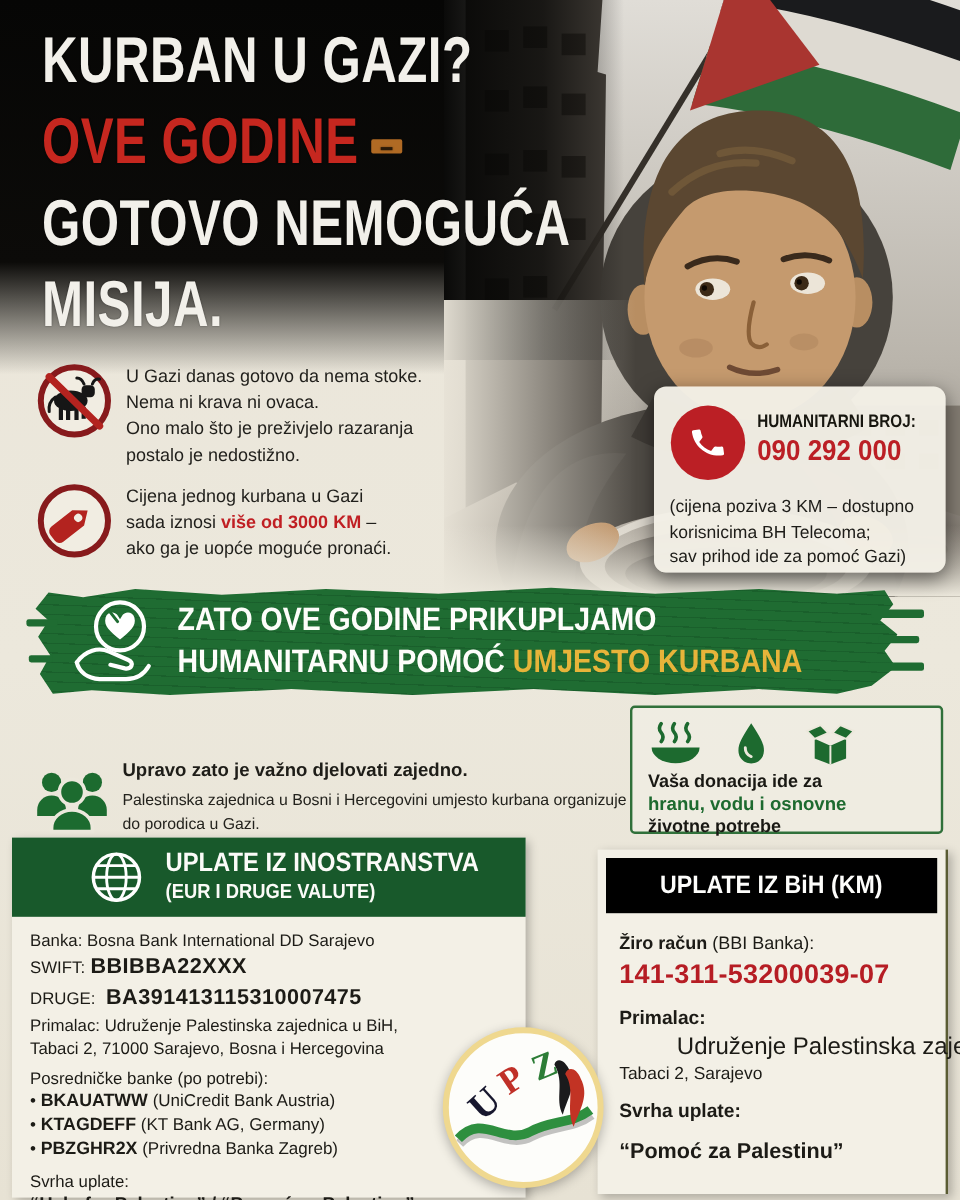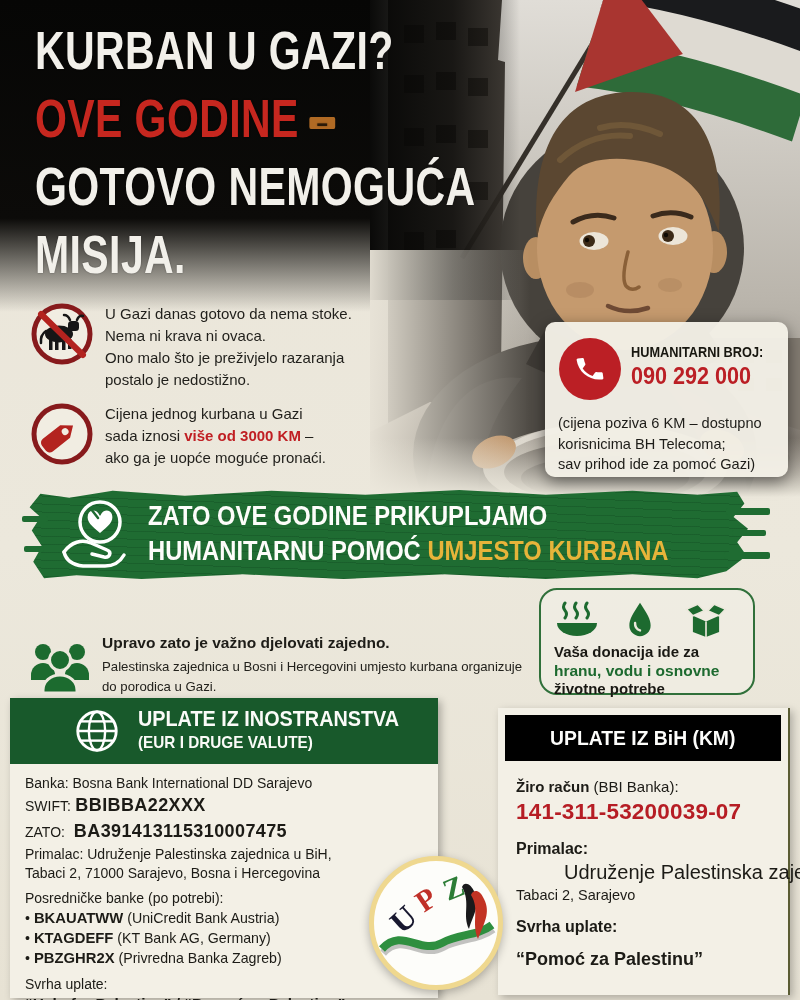--- a/index.html
+++ b/index.html
@@ -44,22 +44,22 @@
   .bl{font-weight:bold;font-size:27px;line-height:35px;color:#fdfdfa;white-space:nowrap;
       transform:scaleX(.88);transform-origin:0 50%;letter-spacing:0;}
   .bl .yellow{color:#e7b43a;}
   
   .together{position:absolute;left:30px;top:594px;z-index:4;display:flex;margin-top:40px;}
   .together .icon{width:60px;height:56px;flex:0 0 60px;margin-top:6px;}
   .ttext{margin-left:12px;}
   .tlead{font-size:15.5px;font-weight:bold;color:#1e1d18;margin-bottom:5px;}
   .tline{font-size:13.2px;line-height:19.5px;color:#23221d;}
   
-  .donate{position:absolute;left:539px;top:588px;width:216px;height:107px;z-index:5;
-    border:2.5px solid #30703a;border-radius:18px;background:rgba(243,240,231,.55);box-sizing:border-box;}
+  .donate{position:absolute;left:525px;top:588px;width:261px;height:107px;z-index:5;
+    border:2.5px solid #30703a;border-radius:4px;background:rgba(243,240,231,.55);box-sizing:border-box;}
   .donate-icons{display:flex;align-items:flex-end;gap:26px;padding:9px 0 0 13px;height:38px;}
   .donate-text{padding:6px 0 0 13px;font-weight:bold;font-size:15px;line-height:18.5px;color:#191813;}
   .donate-text .green{color:#1d6a2f;font-size:15.5px;}
   
   .intl{position:absolute;left:10px;top:698px;width:428px;height:300px;background:#f3f0e6;
     box-shadow:3px 3px 8px rgba(0,0,0,.28);z-index:4;}
   .intl-head{height:66px;background:#18592b;position:relative;}
   .intl-head .g-icon{position:absolute;left:62px;top:8px;width:50px;height:50px;}
   .intl-title{position:absolute;left:128px;top:8px;font-weight:bold;font-size:22px;color:#fbfbf8;
      white-space:nowrap;transform:scaleX(.9);transform-origin:0 50%;}
@@ -249,21 +249,21 @@
 
   <div class="hotline">
     <div class="hot-circle">
       <svg width="32" height="32" viewBox="0 0 24 24">
         <path transform="rotate(-8 12 12)" fill="#ffffff" d="M6.62 10.79c1.44 2.83 3.76 5.14 6.59 6.59l2.2-2.2c.27-.27.67-.36 1.02-.24 1.12.37 2.33.57 3.57.57.55 0 1 .45 1 1V20c0 .55-.45 1-1 1-9.39 0-17-7.61-17-17 0-.55.45-1 1-1h3.5c.55 0 1 .45 1 1 0 1.25.2 2.45.57 3.57.11.35.03.74-.25 1.02l-2.2 2.2z"></path>
       </svg>
     </div>
     <div class="hot-label">HUMANITARNI BROJ:</div>
     <div class="hot-number">090 292 000</div>
     <div class="hot-note">
-      <div>(cijena poziva 6 KM – dostupno</div>
+      <div>(cijena poziva 3 KM – dostupno</div>
       <div>korisnicima BH Telecoma;</div>
       <div>sav prihod ide za pomoć Gazi)</div>
     </div>
   </div>
 
   <div class="banner">
     <div class="banner-bg"></div>
     <div class="streak" style="left:700px;top:22px;width:44px;height:7px;"></div>
     <div class="streak" style="left:706px;top:44px;width:34px;height:6px;"></div>
     <div class="streak" style="left:698px;top:66px;width:46px;height:7px;"></div>
@@ -336,21 +336,21 @@
         <line x1="6" y1="26" x2="46" y2="26" stroke="#ffffff" stroke-width="2.5"></line>
         <line x1="9.5" y1="16" x2="42.5" y2="16" stroke="#ffffff" stroke-width="2.5"></line>
         <line x1="9.5" y1="36" x2="42.5" y2="36" stroke="#ffffff" stroke-width="2.5"></line>
       </svg>
       <div class="intl-title">UPLATE IZ INOSTRANSTVA</div>
       <div class="intl-sub">(EUR I DRUGE VALUTE)</div>
     </div>
     <div class="intl-body">
       <div class="row lbl" style="line-height:20px;"><span>Banka:</span> <span>Bosna Bank International DD Sarajevo</span></div>
       <div class="row" style="line-height:25px;"><span class="lbl">SWIFT:</span> <span class="val-big">BBIBBA22XXX</span></div>
-      <div class="row" style="line-height:25px;"><span class="lbl">ZATO:</span>&nbsp; <span class="val-big">BA391413115310007475</span></div>
+      <div class="row" style="line-height:25px;"><span class="lbl">DRUGE:</span>&nbsp; <span class="val-big">BA391413115310007475</span></div>
       <div class="row lbl" style="line-height:19px;"><span>Primalac:</span> <span>Udruženje Palestinska zajednica u BiH,</span></div>
       <div class="row lbl" style="line-height:19px;"><span>Tabaci 2, 71000 Sarajevo, Bosna i Hercegovina</span></div>
       <div class="row lbl" style="line-height:19px;margin-top:6px;">Posredničke banke (po potrebi):</div>
       <div class="bullet">• <span class="code">BKAUATWW</span> <span>(UniCredit Bank Austria)</span></div>
       <div class="bullet">• <span class="code">KTAGDEFF</span> <span>(KT Bank AG, Germany)</span></div>
       <div class="bullet">• <span class="code">PBZGHR2X</span> <span>(Privredna Banka Zagreb)</span></div>
       <div class="row lbl" style="line-height:18px;margin-top:7px;">Svrha uplate:</div>
       <div class="row b" style="font-size:15.5px;line-height:21px;">“Help for Palestine” / “Pomoć za Palestinu”</div>
     </div>
   </div>

